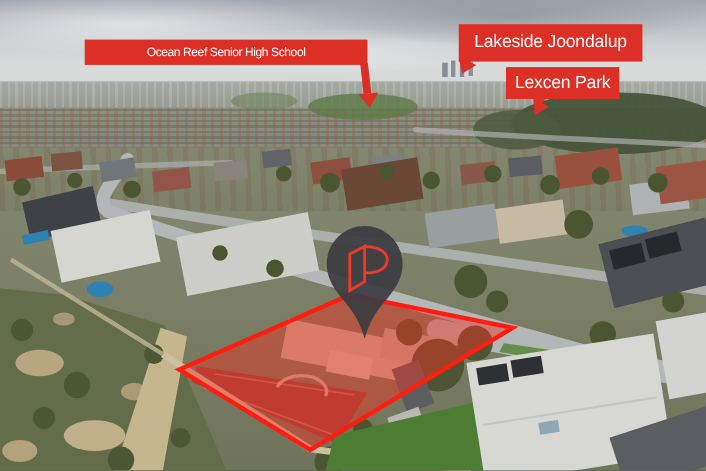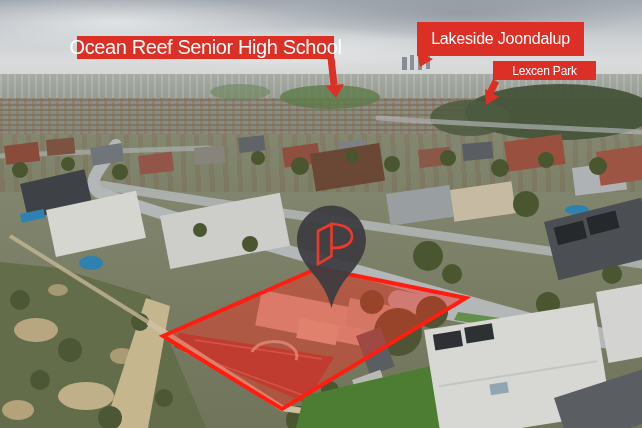--- a/index.html
+++ b/index.html
@@ -32,23 +32,23 @@
   .tree{fill:#49562f;} .qtree{fill:#4e5434;} .bushb{fill:#4b5735;} .pool{fill:#2d82b2;}
   .road{stroke:#b3b7b8;fill:none;stroke-linecap:round;}
   
   .quad{fill:rgba(243,48,34,0.45);stroke:#ff1d10;stroke-width:4;stroke-linejoin:miter;}
   .arrow-shaft{stroke:#dc2f26;stroke-width:7;fill:none;stroke-linecap:butt;}
   .arrow-head{fill:#dc2f26;stroke:none;}
   .pin-body{fill:#3c3c41;fill-opacity:.93;}
   .pin-logo{stroke:#ef3a2b;stroke-width:2.6;fill:none;stroke-linejoin:miter;}
   .lbl{position:absolute;background:#dc2f26;color:#ffffff;display:flex;align-items:center;
        justify-content:center;white-space:nowrap;}
-  .lbl-ocean{left:77px;top:36px;width:257px;height:23px;font-size:20px;letter-spacing:-0.4px;}
+  .lbl-ocean{left:77px;top:36px;width:257px;height:23px;font-size:11px;letter-spacing:-0.4px;}
   .lbl-lakeside{left:417px;top:22px;width:167px;height:34px;font-size:16px;letter-spacing:-0.2px;}
-  .lbl-lexcen{left:493px;top:61px;width:103px;height:19px;font-size:12px;letter-spacing:-0.2px;}
+  .lbl-lexcen{left:460px;top:61px;width:103px;height:29px;font-size:16px;letter-spacing:-0.2px;}
 </style>
 </head>
 <body>
 
 <div class="stage">
 
   <div class="sky"></div>
   <div class="haze"></div>
   <div class="distant"></div>
   <div class="mid"></div>

